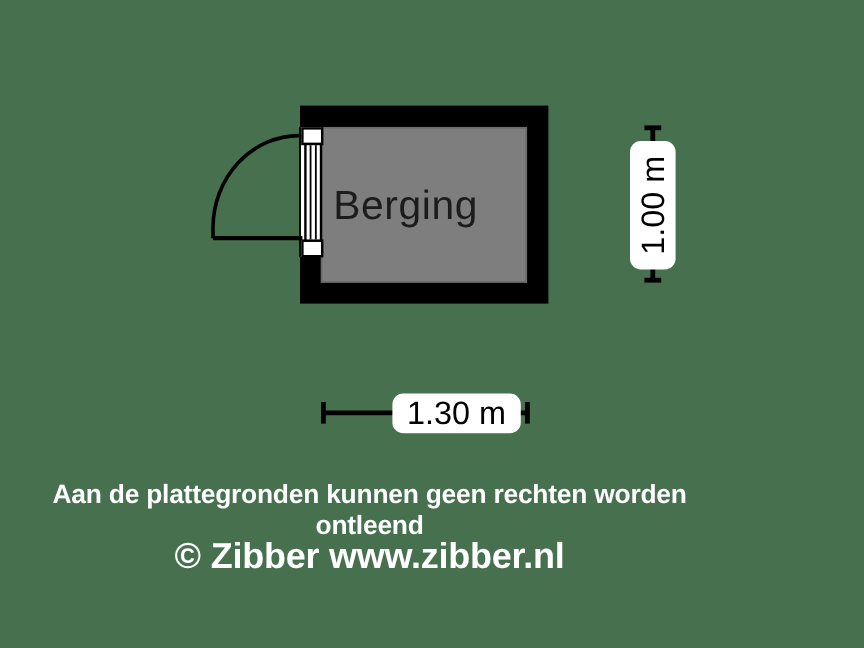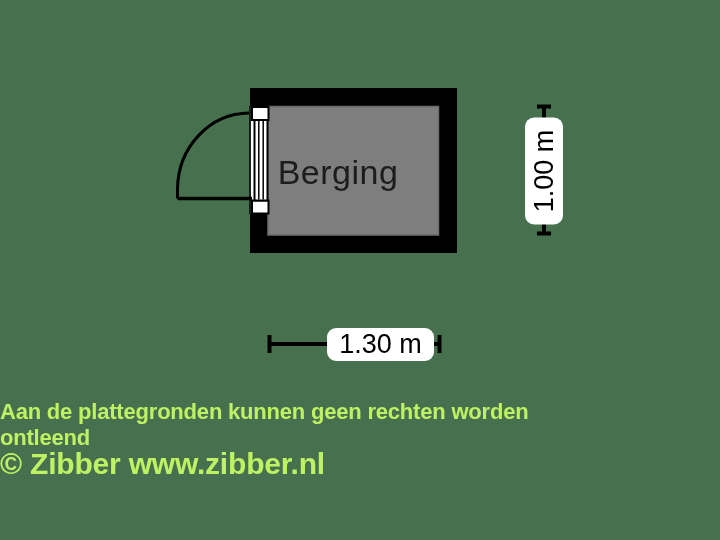--- a/index.html
+++ b/index.html
@@ -57,21 +57,22 @@
   }
   .dim-label.vertical {
     left: 544px; top: 171px;
     width: 107px; height: 38px;
     transform: translate(-50%, -50%) rotate(-90deg);
   }
   .footer {
     position: absolute;
     left: 0; top: 399px;
     width: 616px;
-    color: #bef264;
+    text-align: center;
+    color: #ffffff;
     font-weight: bold;
   }
   .footer .disclaimer {
     font-size: 22px;
     line-height: 26px;
     letter-spacing: -0.2px;
   }
   .footer .credit {
     font-size: 30px;
     line-height: 26px;

